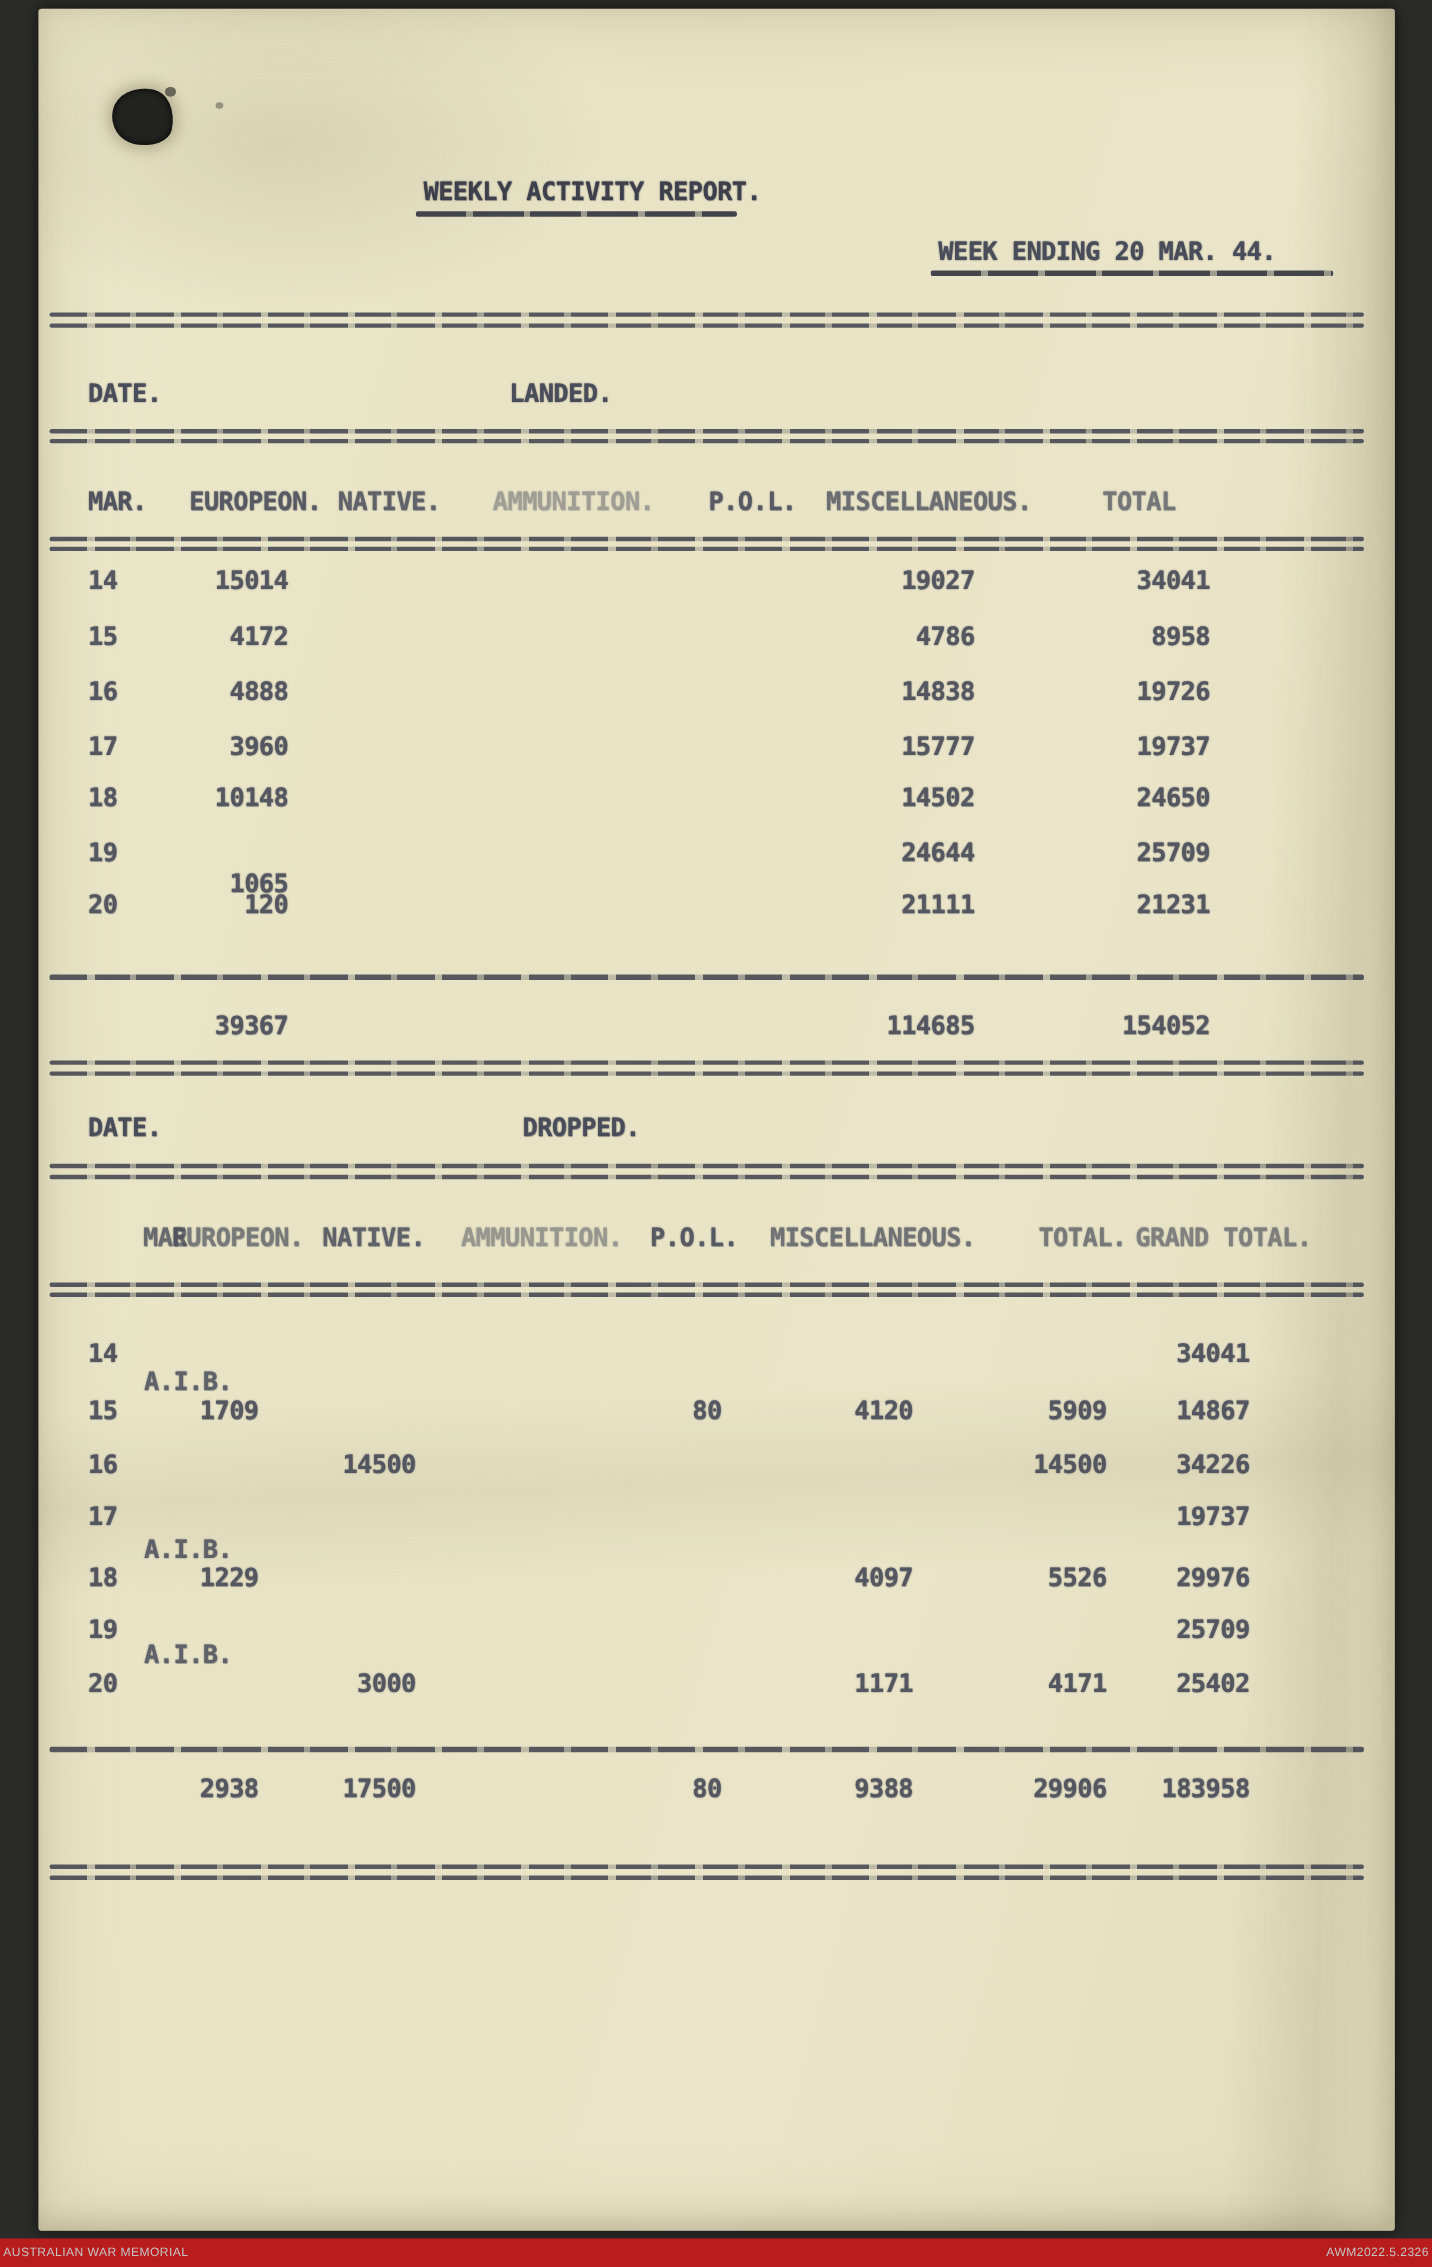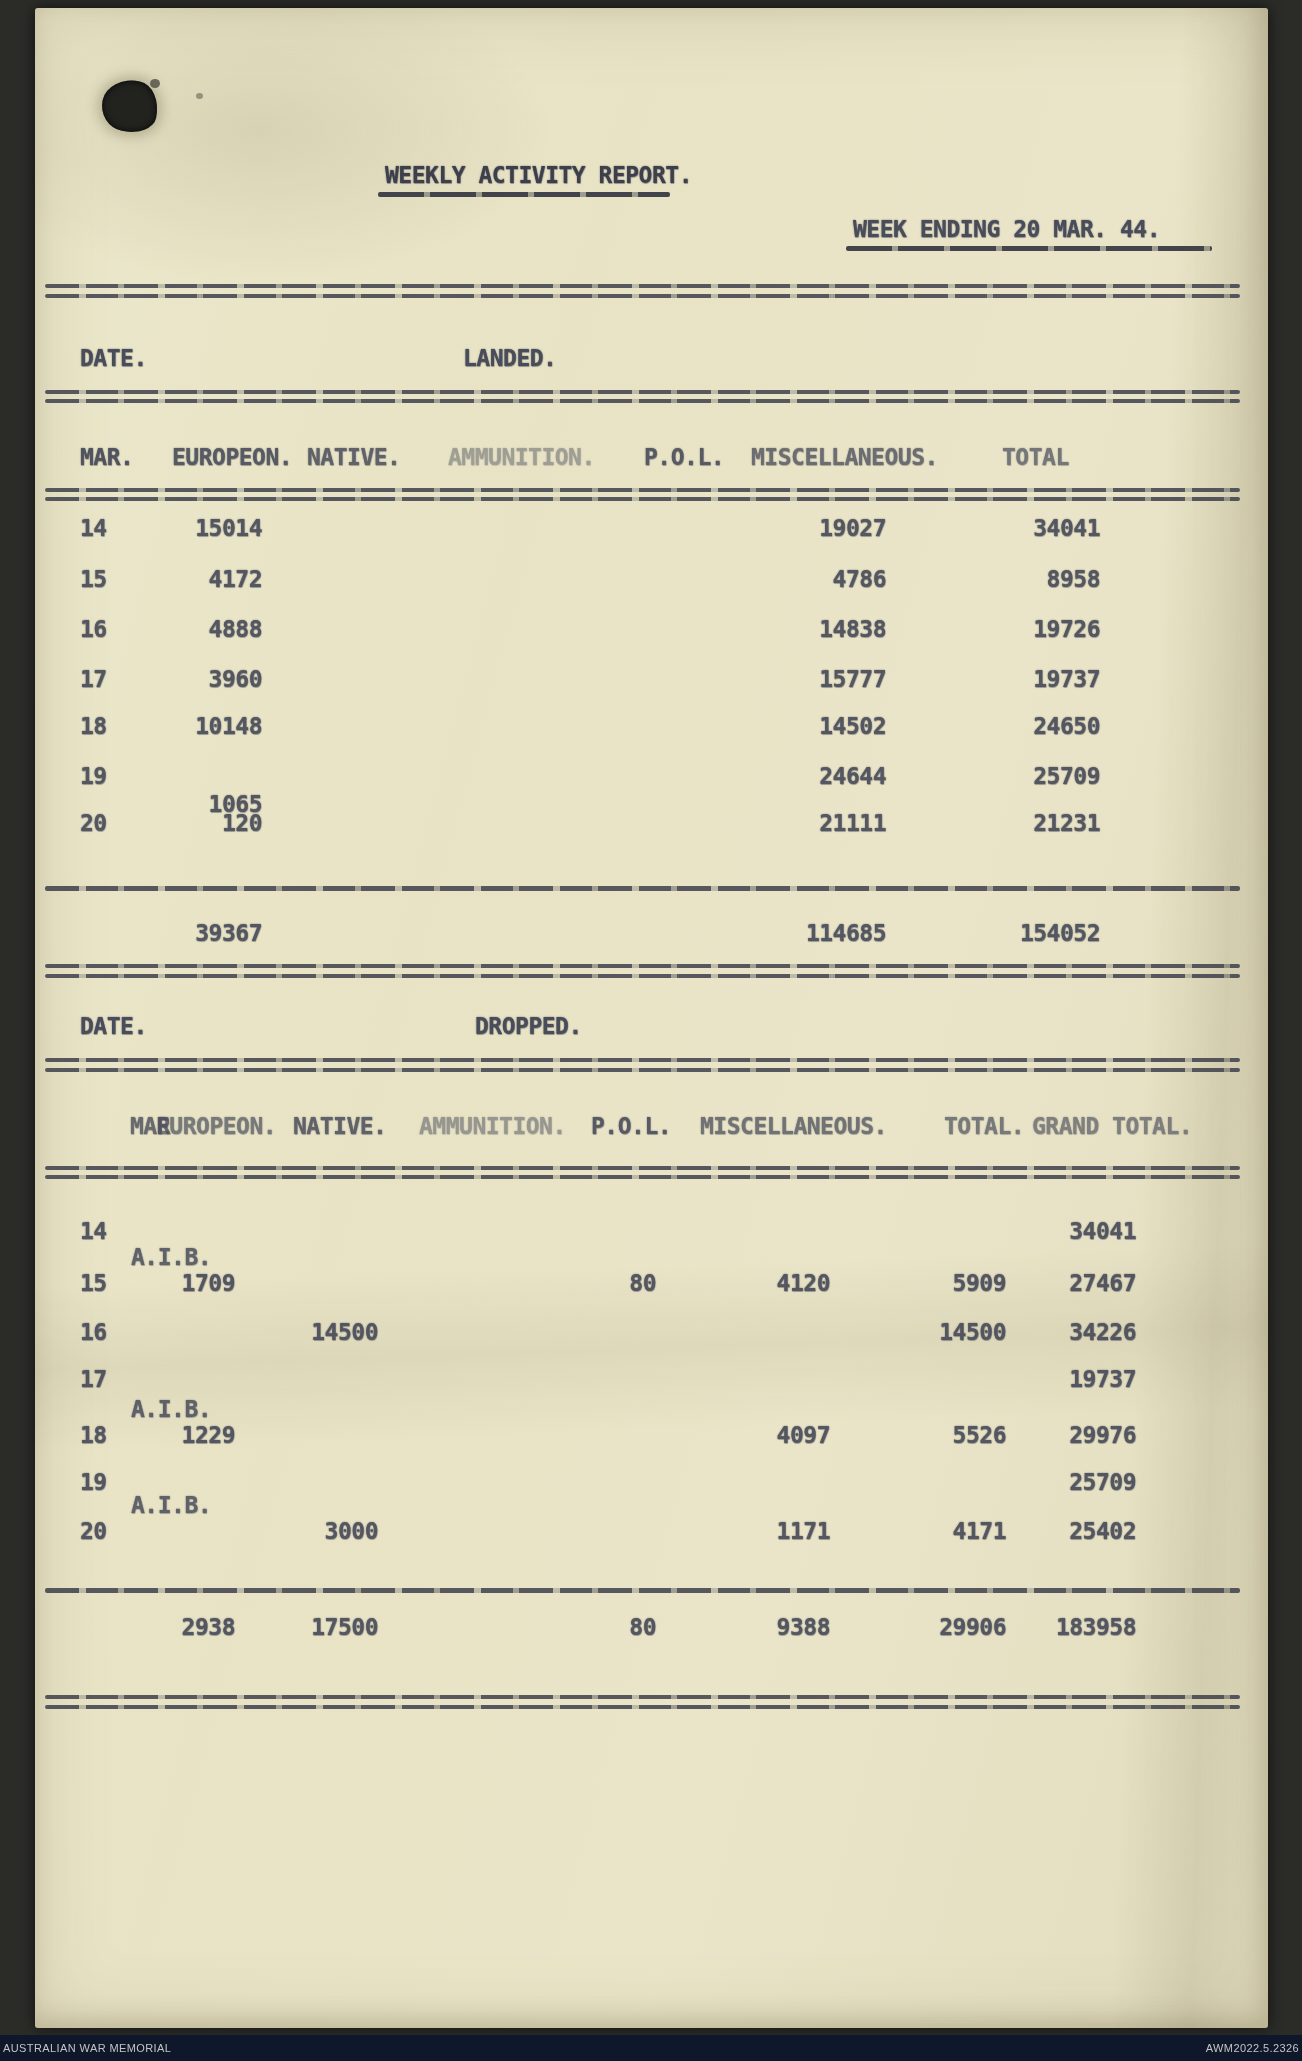--- a/index.html
+++ b/index.html
@@ -21,21 +21,21 @@
   .num{opacity:.93;}
   .rule{position:absolute;height:4px;opacity:.85;filter:blur(.35px);border-radius:2px;
         background:repeating-linear-gradient(90deg,#3e404c 0 34px,rgba(62,64,76,.3) 34px 41px,
                    #3e404c 41px 73px,rgba(62,64,76,.5) 73px 79px);}
   .uline{position:absolute;height:5px;opacity:.92;filter:blur(.3px);border-radius:2px;
         background:repeating-linear-gradient(90deg,#353742 0 46px,rgba(53,55,66,.45) 46px 52px);}
   .hole{position:absolute;left:102px;top:80px;width:56px;height:52px;background:#22221f;
         border-radius:58% 42% 55% 45%/50% 62% 38% 50%;transform:rotate(12deg);
         box-shadow:inset 0 0 7px rgba(0,0,0,.85),0 0 12px 5px rgba(125,118,90,.4);}
   .speck{position:absolute;background:#4d4c44;border-radius:50%;}
-  .caption{position:absolute;left:0;right:0;bottom:0;height:26px;background:#0f172a;}
+  .caption{position:absolute;left:0;right:0;bottom:0;height:26px;background:#b91c1c;}
   .caption span{position:absolute;top:6px;font:400 11px/14px "Liberation Sans",sans-serif;
                 color:#c4c4c4;letter-spacing:.4px;}
 </style>
 </head>
 <body>
 
 <div class="page">
   <div class="sheet"></div>
   <div class="crease"></div>
   <div class="hole"></div>
@@ -121,21 +121,21 @@
       <span class="t num" style="left: 944px; top: 1113px; opacity: 0.7;">TOTAL.</span>
       <span class="t num" style="left: 1032px; top: 1113px; opacity: 0.65;">GRAND TOTAL.</span>
       <span class="t num" style="left: 80px; top: 1218px;">14</span>
       <span class="t num" style="right: 166px; top: 1218px;">34041</span>
       <span class="t num" style="left: 80px; top: 1270px;">15</span>
       <span class="t num" style="left: 131px; top: 1244px; opacity: 0.85;">A.I.B.</span>
       <span class="t num" style="right: 1067px; top: 1270px;">1709</span>
       <span class="t num" style="right: 646px; top: 1270px;">80</span>
       <span class="t num" style="right: 472px; top: 1270px;">4120</span>
       <span class="t num" style="right: 296px; top: 1270px;">5909</span>
-      <span class="t num" style="right: 166px; top: 1270px;">27467</span>
+      <span class="t num" style="right: 166px; top: 1270px;">14867</span>
       <span class="t num" style="left: 80px; top: 1319px;">16</span>
       <span class="t num" style="right: 924px; top: 1319px;">14500</span>
       <span class="t num" style="right: 296px; top: 1319px;">14500</span>
       <span class="t num" style="right: 166px; top: 1319px;">34226</span>
       <span class="t num" style="left: 80px; top: 1366px;">17</span>
       <span class="t num" style="right: 166px; top: 1366px;">19737</span>
       <span class="t num" style="left: 80px; top: 1422px;">18</span>
       <span class="t num" style="left: 131px; top: 1396px; opacity: 0.85;">A.I.B.</span>
       <span class="t num" style="right: 1067px; top: 1422px;">1229</span>
       <span class="t num" style="right: 472px; top: 1422px; text-align: center;">4097</span>

